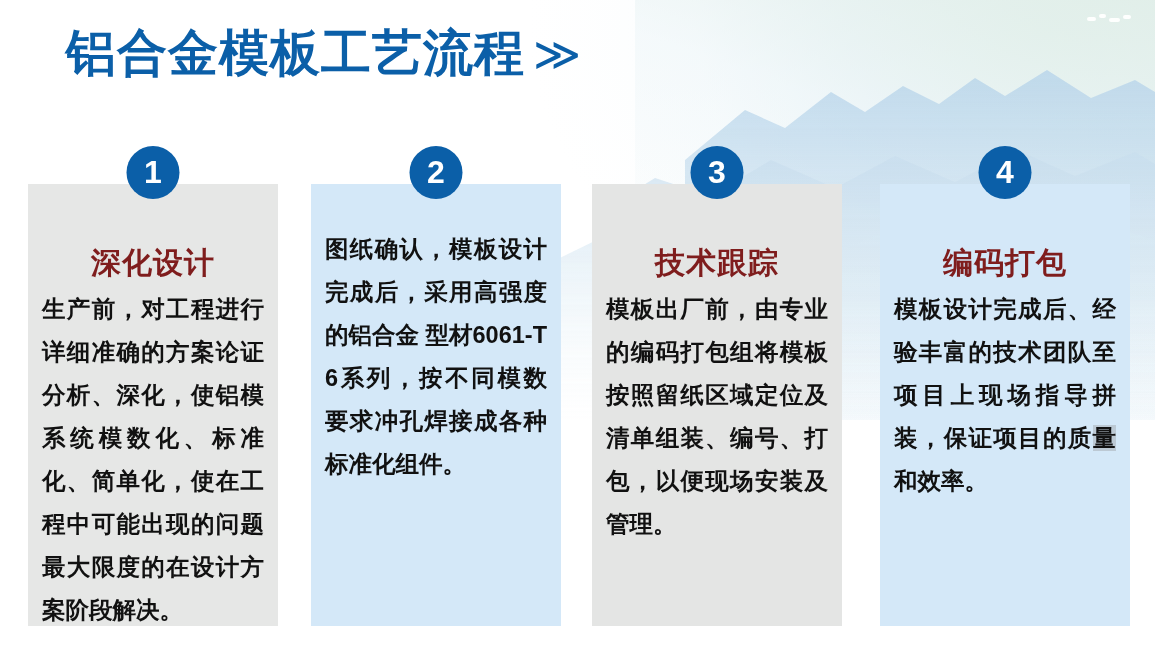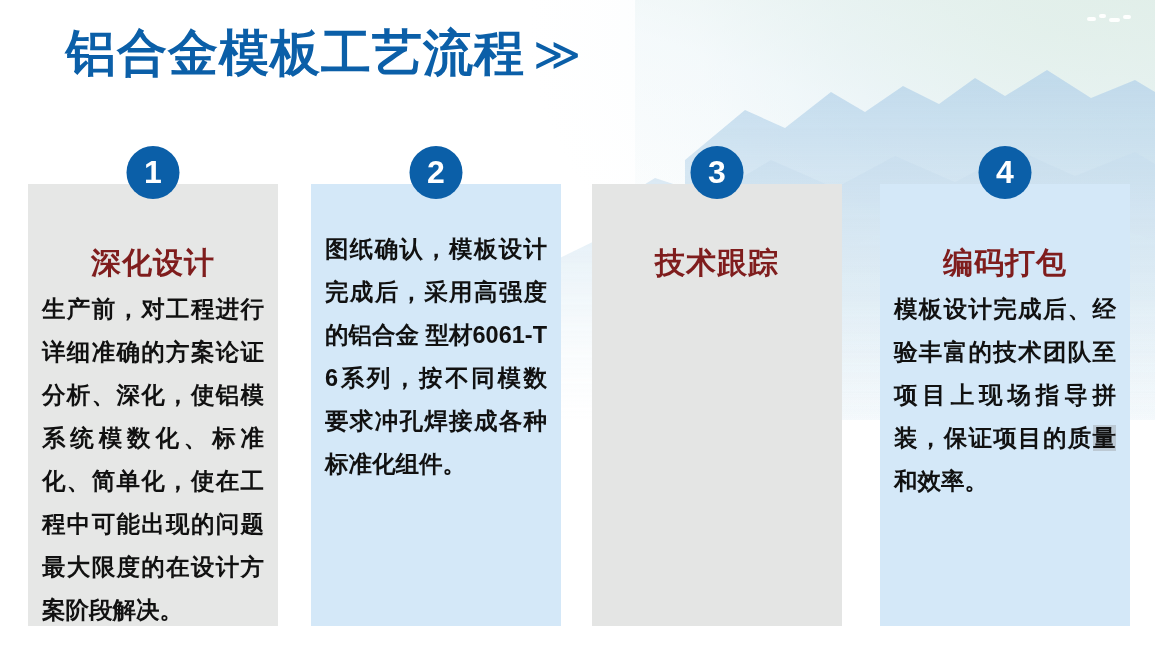--- a/index.html
+++ b/index.html
@@ -224,20 +224,21 @@
     </div>
 
     <div class="card c2">
       <div class="badge">2</div>
       <p class="card-body">图纸确认，模板设计完成后，采用高强度的铝合金 型材6061-T6系列，按不同模数要求冲孔焊接成各种标准化组件。</p>
     </div>
 
     <div class="card c3">
       <div class="badge">3</div>
       <h2 class="card-heading">技术跟踪</h2>
+      <p class="card-body">模板出厂前，由专业的编码打包组将模板按照留纸区域定位及清单组装、编号、打包，以便现场安装及管理。</p>
     </div>
 
     <div class="card c4">
       <div class="badge">4</div>
       <h2 class="card-heading">编码打包</h2>
       <p class="card-body"><span>模板设计完成后、经验丰富的技术团队至项目上现场指导拼装，保证项目的质</span><span class="hl">量</span><span>和效率。</span></p>
     </div>
 
   </div>
 </div>

